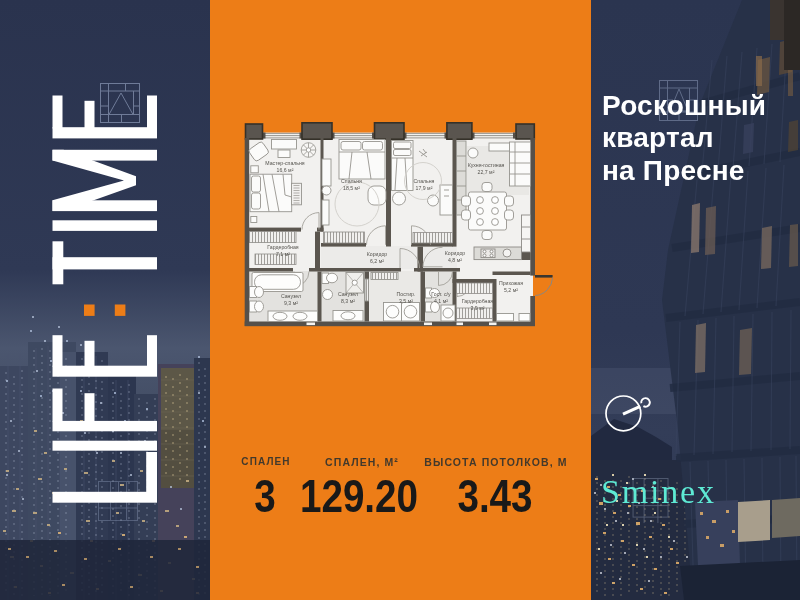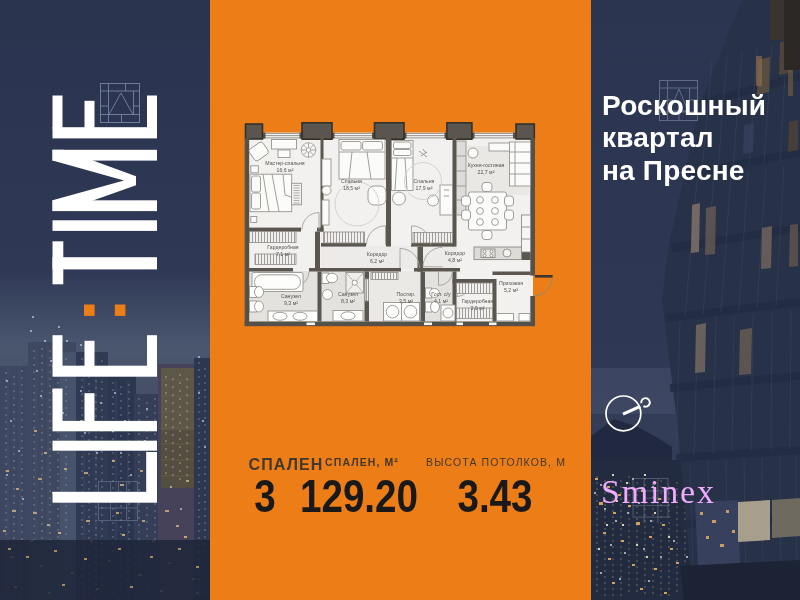--- a/index.html
+++ b/index.html
@@ -334,21 +334,21 @@
   </g>
 </svg>
 
 <svg class="abs" style="left:631px;top:478px;" width="40" height="46" viewBox="0 0 40 50" xmlns="http://www.w3.org/2000/svg">
  <g fill="none" stroke="#9aa5bd" stroke-width="1" opacity="0.4">
   <rect x="0.5" y="0.5" width="38" height="42"></rect>
   <path d="M12.5,0.5 V49 M27.5,0.5 V49 M0.5,14 H38.5 M0.5,30 H38.5 M12.5,22 H27.5"></path>
  </g>
 </svg>
 
-<div class="abs" style="left:601px;top:476.5px;color:#f0abfc;font-family:'Liberation Serif',serif;font-size:34px;line-height:30px;letter-spacing:1.8px;">Sminex</div>
+<div class="abs" style="left:601px;top:476.5px;color:#5eead4;font-family:'Liberation Serif',serif;font-size:34px;line-height:30px;letter-spacing:1.8px;">Sminex</div>
 
 <svg class="abs" style="left:0;top:0;" width="210" height="600" viewBox="0 0 210 600" xmlns="http://www.w3.org/2000/svg">
 
   <g fill="none" stroke="#93a1bf" stroke-width="1" opacity="0.65">
     <rect x="100.5" y="83.5" width="39" height="39"></rect>
     <path d="M108.5,83.5 V122.5 M100.5,91 H139.5 M125.5,83.5 V91 M133.5,91 V114.5 M100.5,106 H108.5 M100.5,114.5 H139.5 M121,93 L133,114.5 M121,93 L109,114.5 M109,114.5 H133 M121.5,114.5 V122.5 M133.5,106 H139.5"></path>
   </g>
 
   <g fill="none" stroke="#93a1bf" stroke-width="1" opacity="0.38">
     <rect x="98.5" y="481.5" width="39" height="39"></rect>
@@ -738,20 +738,20 @@
       <text x="406" y="303">3,5 м²</text>
   <text x="441" y="296">Гост. с/у</text>
       <text x="441" y="303">4,1 м²</text>
   <text x="477.5" y="303">Гардеробная</text>
       <text x="477.5" y="310">3,9 м²</text>
   <text x="511" y="285">Прихожая</text>
       <text x="511" y="292">5,2 м²</text>
 </g>
 </svg>
 
-<div class="abs" style="left:266px;top:456px;transform:translateX(-50%);text-align:center;white-space:nowrap;font-size:16px;font-weight:bold;letter-spacing:1.1px;color:#42392c;margin-left:20px;">СПАЛЕН</div>
+<div class="abs" style="left:266px;top:456px;transform:translateX(-50%);text-align:center;white-space:nowrap;font-size:10px;font-weight:bold;letter-spacing:1.1px;color:#42392c;">СПАЛЕН</div>
 <div class="abs" style="left:265px;top:473px;transform:translateX(-50%) scaleX(0.84);text-align:center;white-space:nowrap;font-size:46px;line-height:46px;font-weight:bold;color:#191919;">3</div>
 
 <div class="abs" style="left:362px;top:456px;transform:translateX(-50%);text-align:center;white-space:nowrap;font-size:10.5px;font-weight:bold;letter-spacing:1.1px;color:#42392c;">СПАЛЕН, М²</div>
 <div class="abs" style="left:359px;top:473px;transform:translateX(-50%) scaleX(0.84);text-align:center;white-space:nowrap;font-size:46px;line-height:46px;font-weight:bold;color:#191919;">129.20</div>
 
-<div class="abs" style="left:496px;top:456px;transform:translateX(-50%);text-align:center;white-space:nowrap;font-size:10.5px;font-weight:normal;letter-spacing:1.1px;color:#42392c;">ВЫСОТА ПОТОЛКОВ, М</div>
+<div class="abs" style="left:496px;top:456px;transform:translateX(-50%);text-align:center;white-space:nowrap;font-size:10.5px;font-weight:bold;letter-spacing:1.1px;color:#42392c;">ВЫСОТА ПОТОЛКОВ, М</div>
 <div class="abs" style="left:495px;top:473px;transform:translateX(-50%) scaleX(0.84);text-align:center;white-space:nowrap;font-size:46px;line-height:46px;font-weight:bold;color:#191919;">3.43</div>
 
 </body></html>

